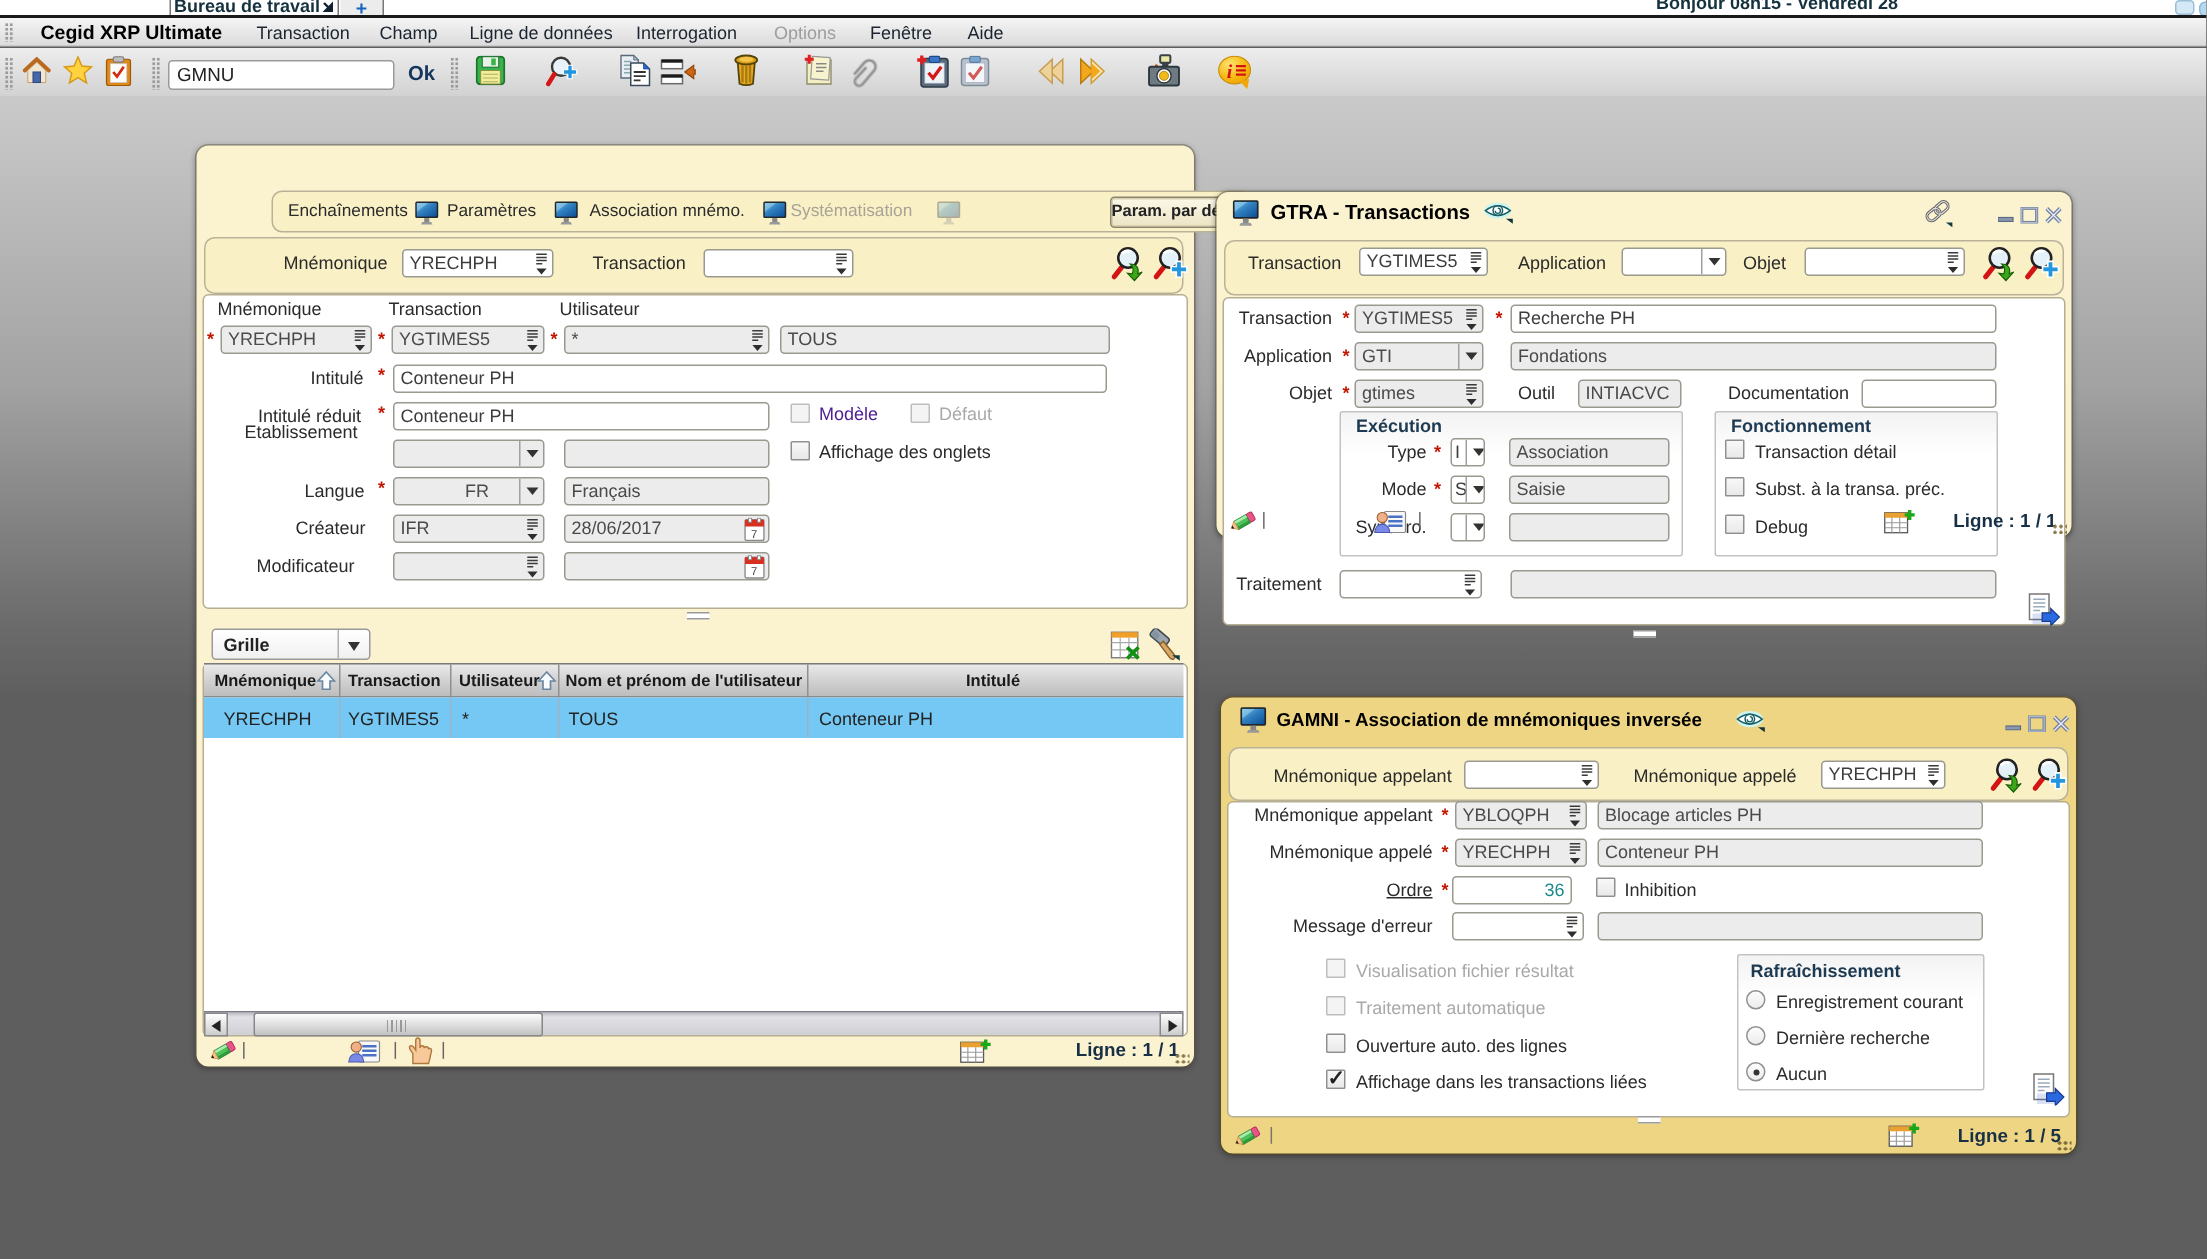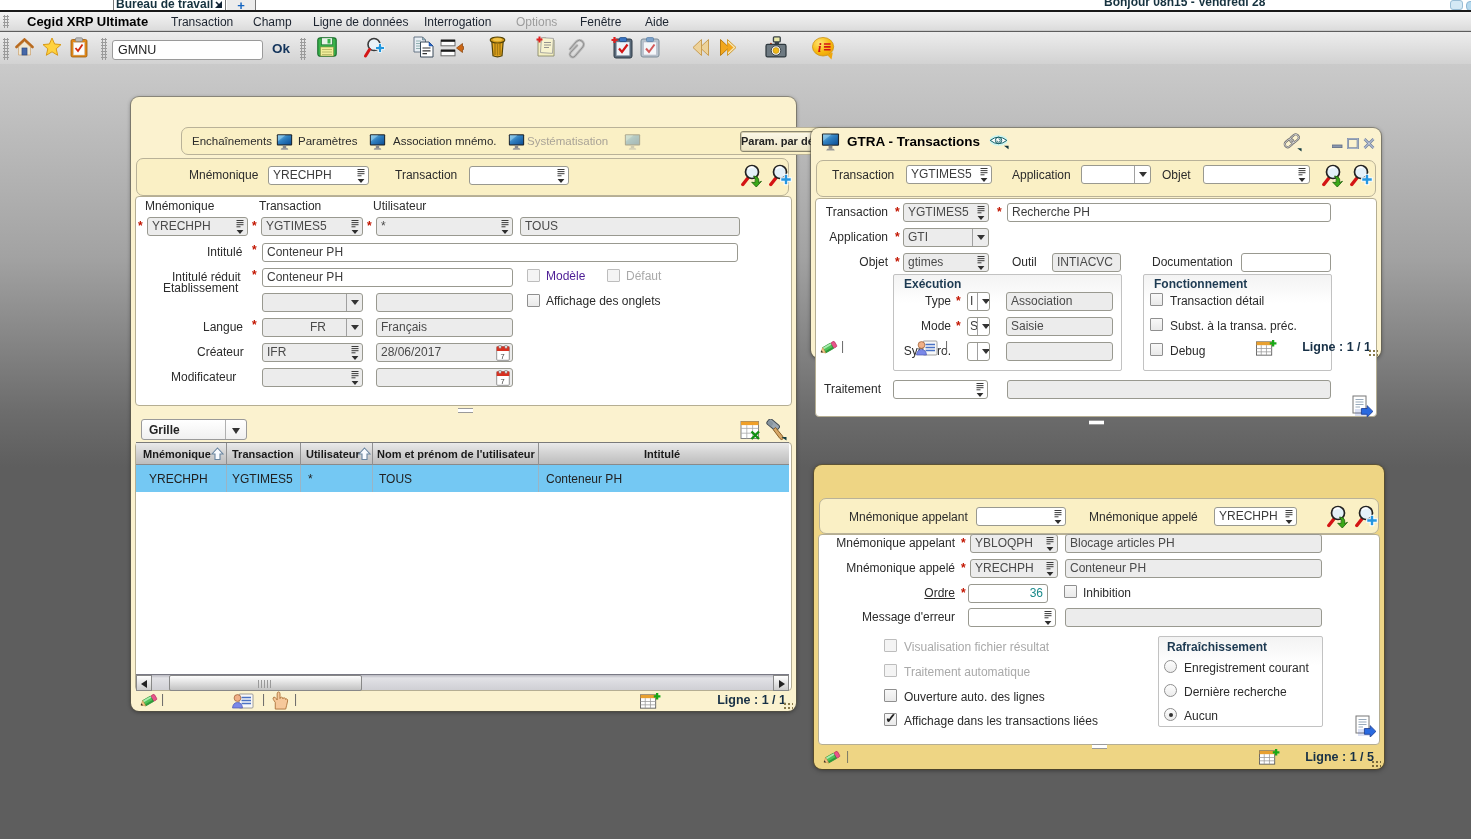--- a/index.html
+++ b/index.html
@@ -432,20 +432,21 @@
   <span class="lbl" style="left:0px;top:77px;width:77px;text-align:right;">Transaction</span>
   <span class="star" style="left:84px;top:77px;">*</span>
   <div class="fld ro" style="left:92px;top:75px;width:86px;">YGTIMES5<svg class="ic" style="right:2px;top:1px" width="10" height="16">
         <use href="#spin"></use>
       </svg></div>
   <span class="star" style="left:186px;top:77px;">*</span>
   <div class="fld" style="left:196px;top:75px;width:324px;">Recherche PH</div>
   <span class="lbl" style="left:0px;top:102px;width:77px;text-align:right;">Application</span>
   <span class="star" style="left:84px;top:102px;">*</span>
   <div class="fld ro drop" style="left:92px;top:100px;width:86px;">GTI<span class="dd"></span></div>
+  <div class="fld ro" style="left:196px;top:100px;width:324px;">Fondations</div>
   <span class="lbl" style="left:0px;top:127px;width:77px;text-align:right;">Objet</span>
   <span class="star" style="left:84px;top:127px;">*</span>
   <div class="fld ro" style="left:92px;top:125px;width:86px;">gtimes<svg class="ic" style="right:2px;top:1px" width="10" height="16">
         <use href="#spin"></use>
       </svg></div>
   <span class="lbl" style="left:201px;top:127px;">Outil</span>
   <div class="fld ro" style="left:241px;top:125px;width:69px;">INTIACVC</div>
   <span class="lbl" style="left:341px;top:127px;">Documentation</span>
   <div class="fld" style="left:430px;top:125px;width:90px;"></div>
   <div class="group" style="left:82px;top:146px;width:229px;height:97px;">
@@ -495,20 +496,42 @@
     <span class="abs" style="left:134px;top:2px;color:#666">|</span>
     <svg class="ic" style="left:444px;top:2px" width="22" height="19">
         <use href="#tblplus"></use>
       </svg>
     <span class="ligne">Ligne : 1 / 1</span>
     <div class="abs" style="right:3px;bottom:2px;width:10px;height:7px;background-image:radial-gradient(circle,#8a7a4a 1px,transparent 1.3px);background-size:4px 4px;"></div>
   </div>
 </div>
 
 <div class="win active" id="wgamni" style="left:814px;top:465px;width:570px;height:304px;">
+  <div class="titlebar">
+    <svg class="ic" style="left:12px;top:5px" width="19" height="20">
+        <use href="#mon"></use>
+      </svg>
+    <div class="ttl" style="left:37px;top:8px;font-size:12.5px;">GAMNI - Association de mnémoniques inversée</div>
+    <svg class="ic" style="left:343px;top:7px" width="20" height="17">
+        <use href="#eye"></use>
+      </svg>
+    <div class="winbtns" style="left:523px;top:12px;gap:4px;">
+      <svg width="11" height="10">
+          <rect x="0" y="7" width="10" height="2.6" fill="#8a97ad" stroke="#5d6c85" stroke-width="0.8"></rect>
+        </svg>
+      <svg width="12" height="11">
+          <rect x="0.8" y="0.8" width="10" height="9.6" fill="none" stroke="#7485a0" stroke-width="2.2"></rect>
+          <rect x="0.8" y="0.8" width="10" height="9.6" fill="none" stroke="#b9c2d2" stroke-width="0.7"></rect>
+        </svg>
+      <svg width="12" height="11">
+          <path d="M1.5 1 L10.5 10 M10.5 1 L1.5 10" stroke="#7485a0" stroke-width="2.6"></path>
+          <path d="M1.5 1 L10.5 10 M10.5 1 L1.5 10" stroke="#eef" stroke-width="0.8"></path>
+        </svg>
+    </div>
+  </div>
   <div class="wbody" style="left:4px;top:69px;width:562px;height:211px;"></div>
   <div class="panel" style="left:5px;top:33px;width:560px;height:36px;">
     <span class="lbl" style="left:29px;top:11px;">Mnémonique appelant</span>
     <div class="fld combo" style="left:156px;top:8px;width:90px;">
         <svg class="ic" style="right:2px;top:1px" width="10" height="16">
           <use href="#spin"></use>
         </svg>
       </div>
     <span class="lbl" style="left:269px;top:11px;">Mnémonique appelé</span>
     <div class="fld combo" style="left:394px;top:8px;width:83px;">YRECHPH<svg class="ic" style="right:2px;top:1px" width="10" height="16">

